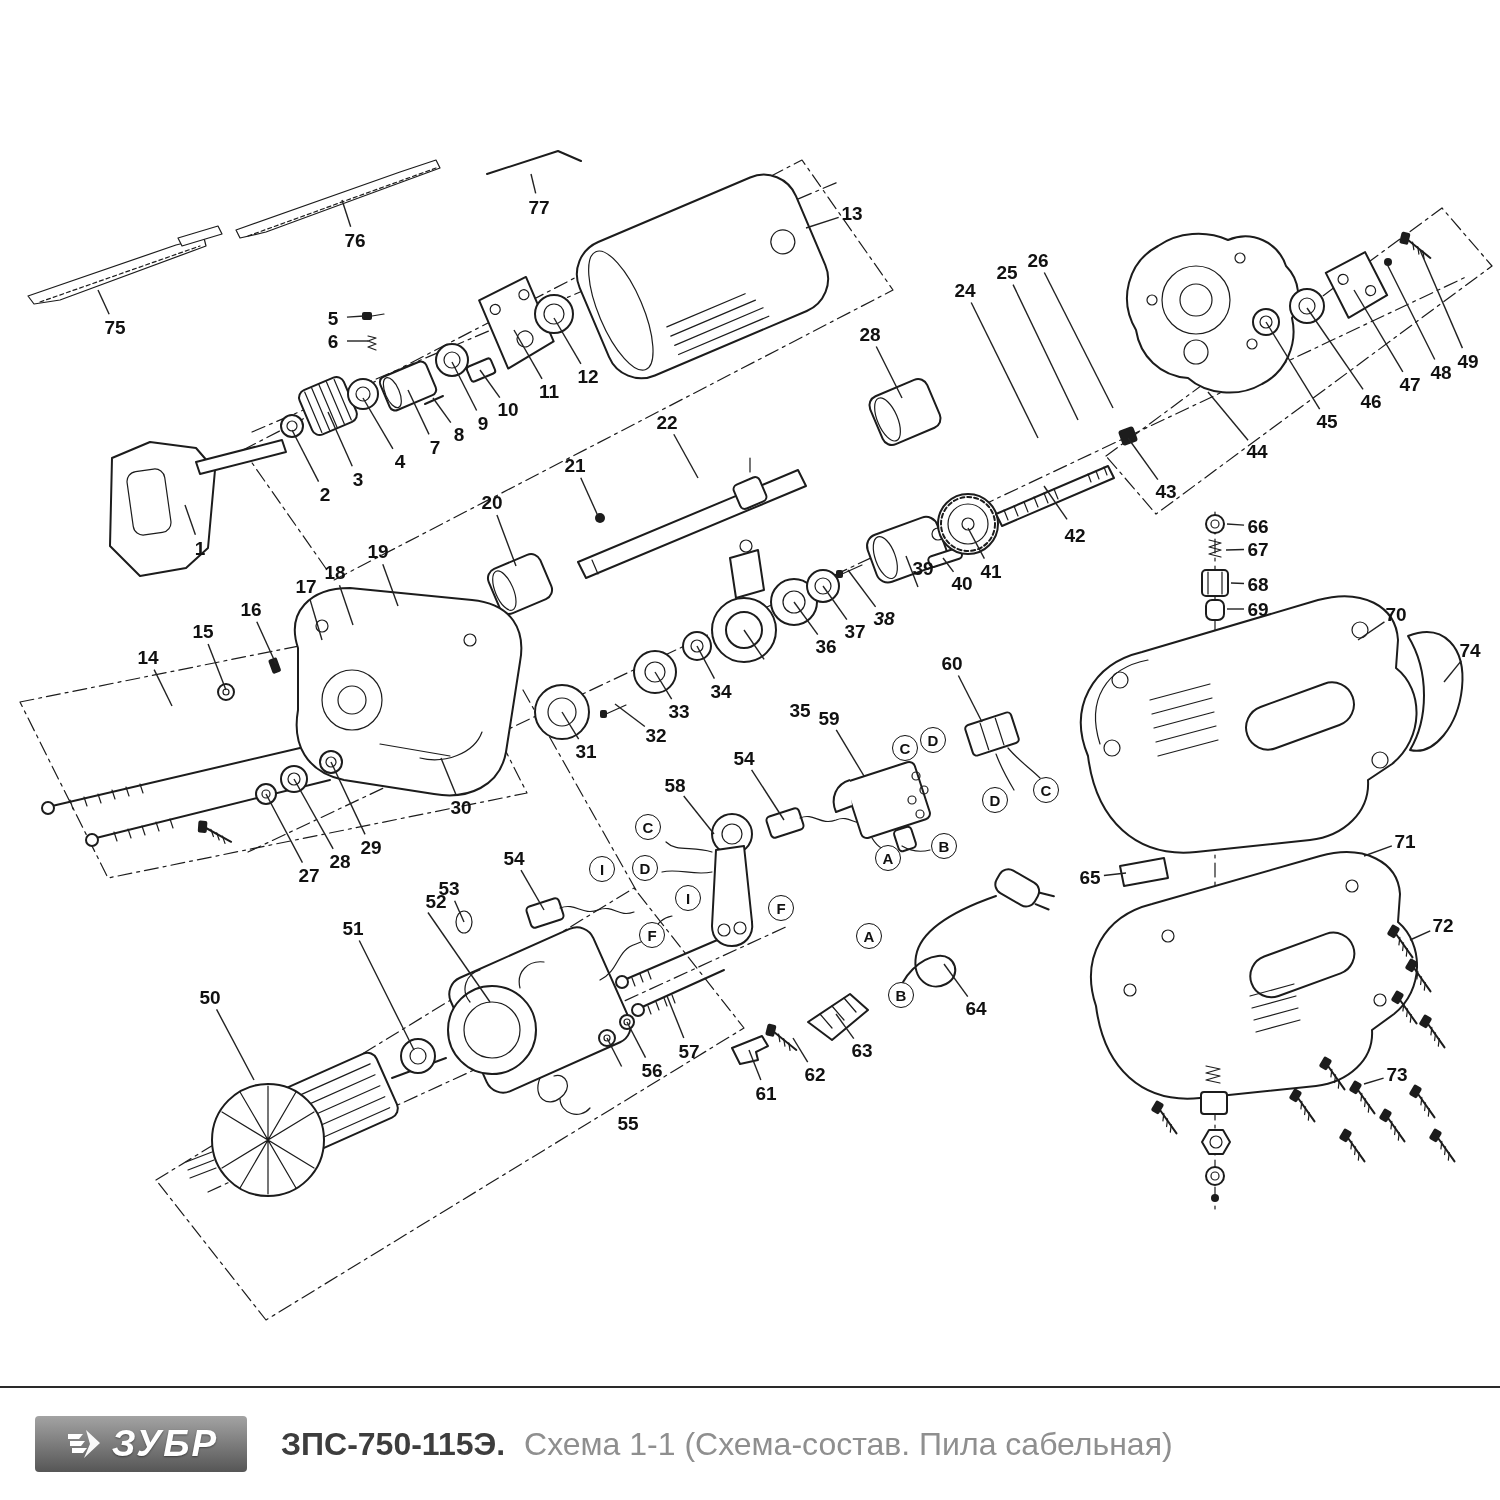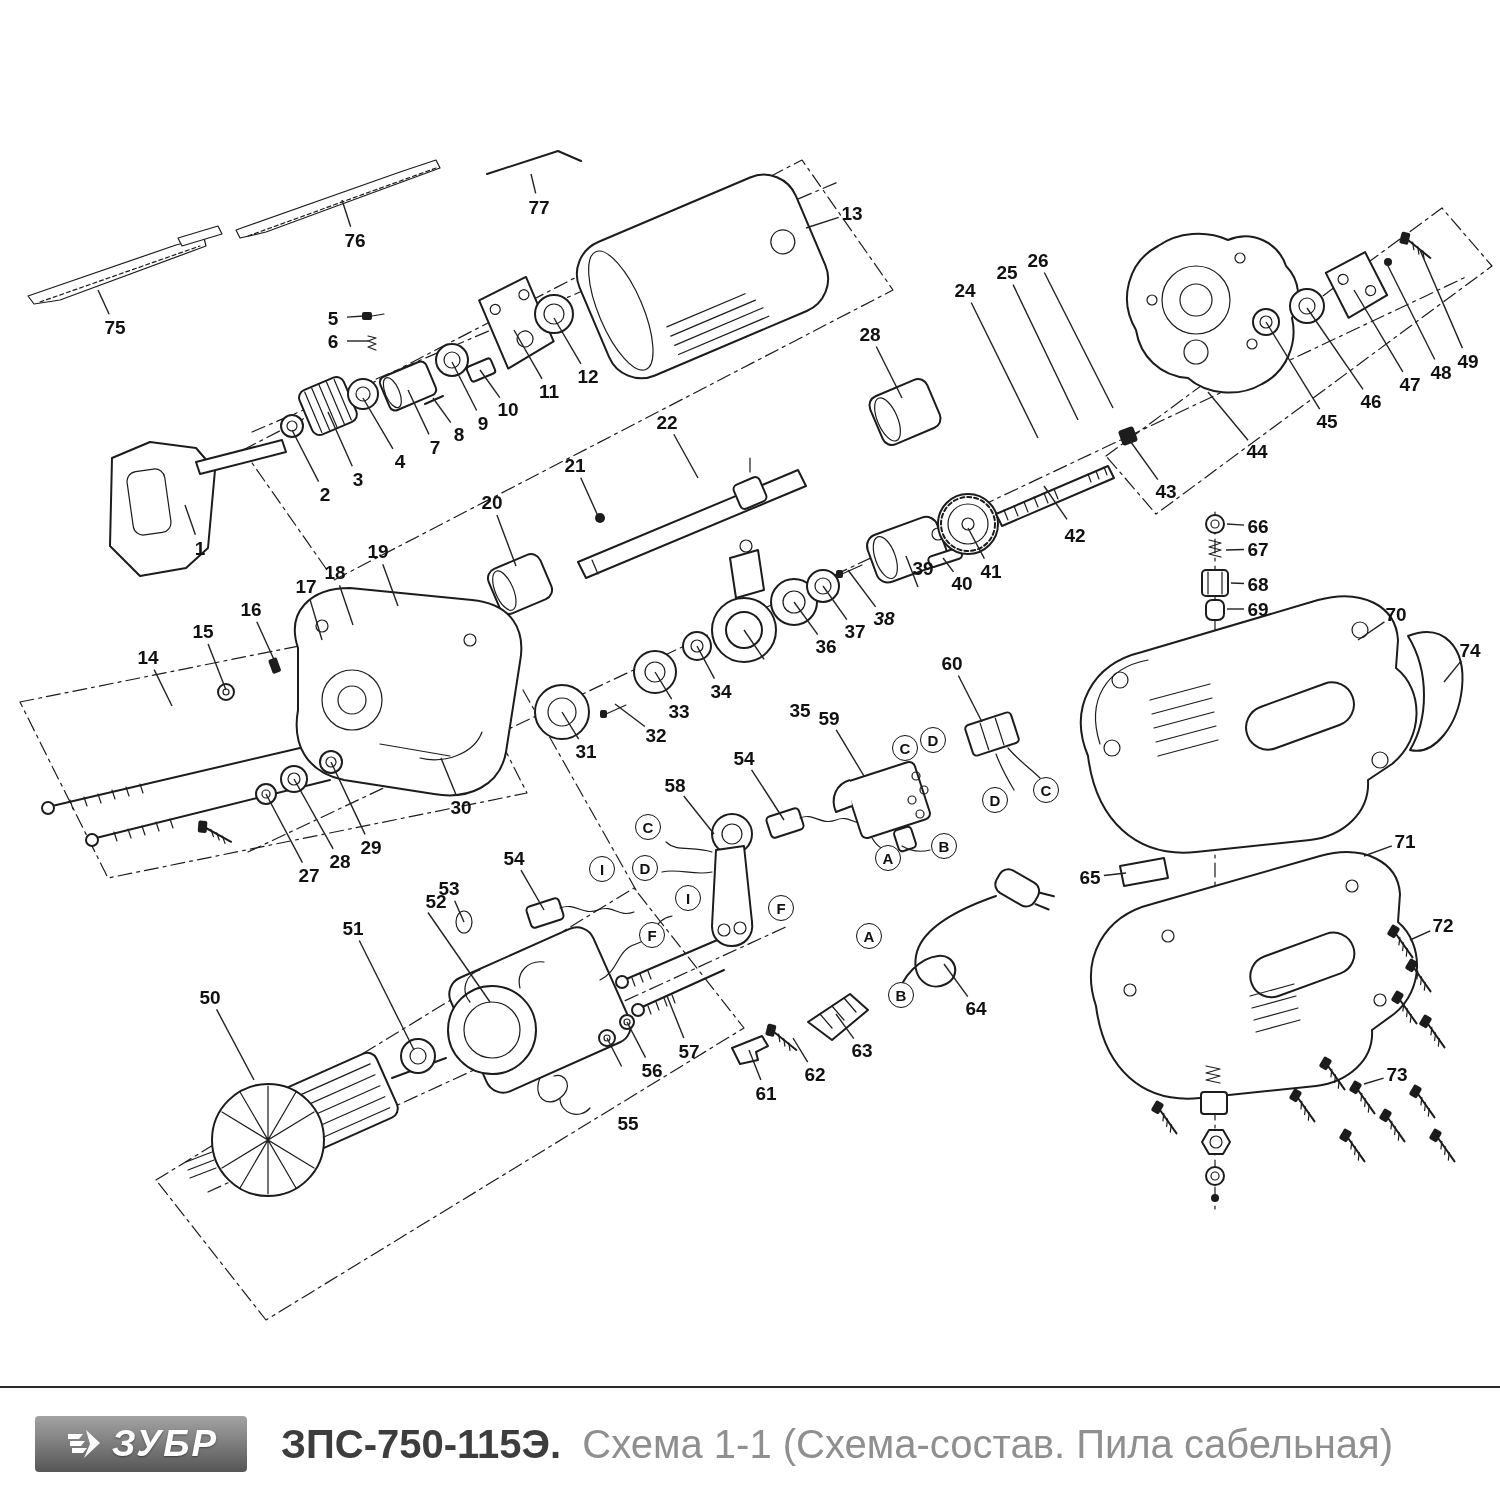--- a/index.html
+++ b/index.html
@@ -18,21 +18,21 @@
       white-space:nowrap;line-height:1;}
   .lt{position:absolute;transform:translate(-50%,-50%);width:26px;height:26px;border:1.8px solid #111;
       border-radius:50%;font-weight:bold;font-size:15px;color:#111;display:flex;align-items:center;
       justify-content:center;background:#fff;box-sizing:border-box;}
   .footer{position:absolute;left:0;top:1386px;width:1500px;height:114px;border-top:2px solid #2a2a2a;
       display:flex;align-items:center;gap:34px;box-sizing:border-box;padding-left:35px;background:#fff;}
   .logo{width:212px;height:56px;border-radius:4px;background:linear-gradient(#a3a3a3,#565656);
       display:flex;align-items:center;justify-content:center;gap:8px;}
   .logo .brand{color:#fff;font-weight:bold;font-style:italic;font-size:37px;letter-spacing:2px;
       text-shadow:0 1px 2px rgba(0,0,0,.45);}
-  .title-line{font-size:40px;white-space:nowrap;}
+  .title-line{font-size:32px;white-space:nowrap;}
   .title-line .model{font-weight:bold;color:#3d3d3d;}
   .title-line .subtitle{color:#8f8f8f;margin-left:10px;}
 </style>
 </head>
 <body>
 
 <div class="page">
   <div class="diagram">
 
     <svg width="1500" height="1386" viewBox="0 0 1500 1386">

